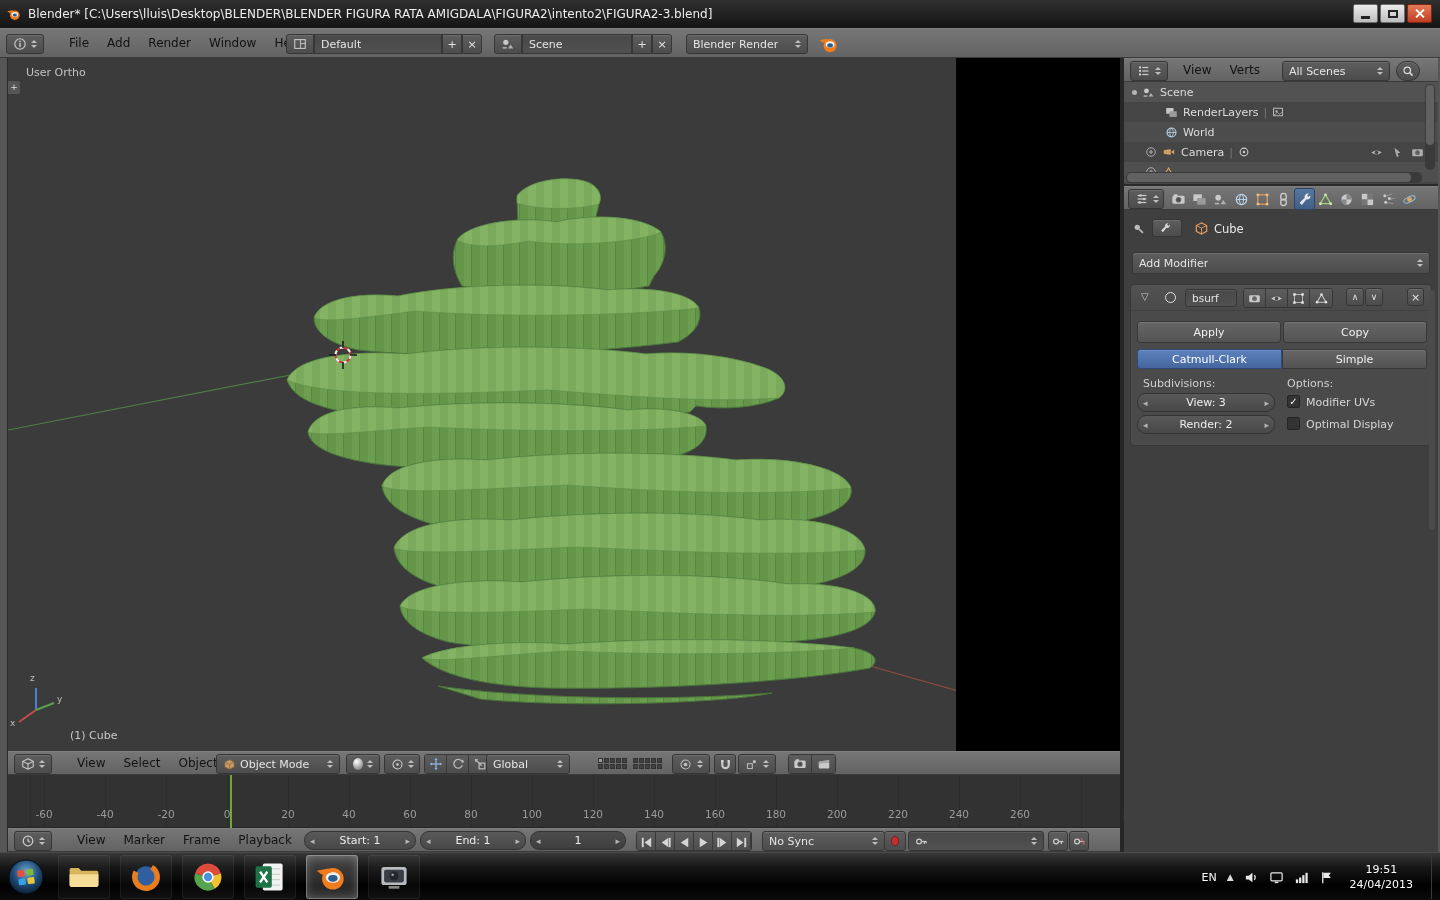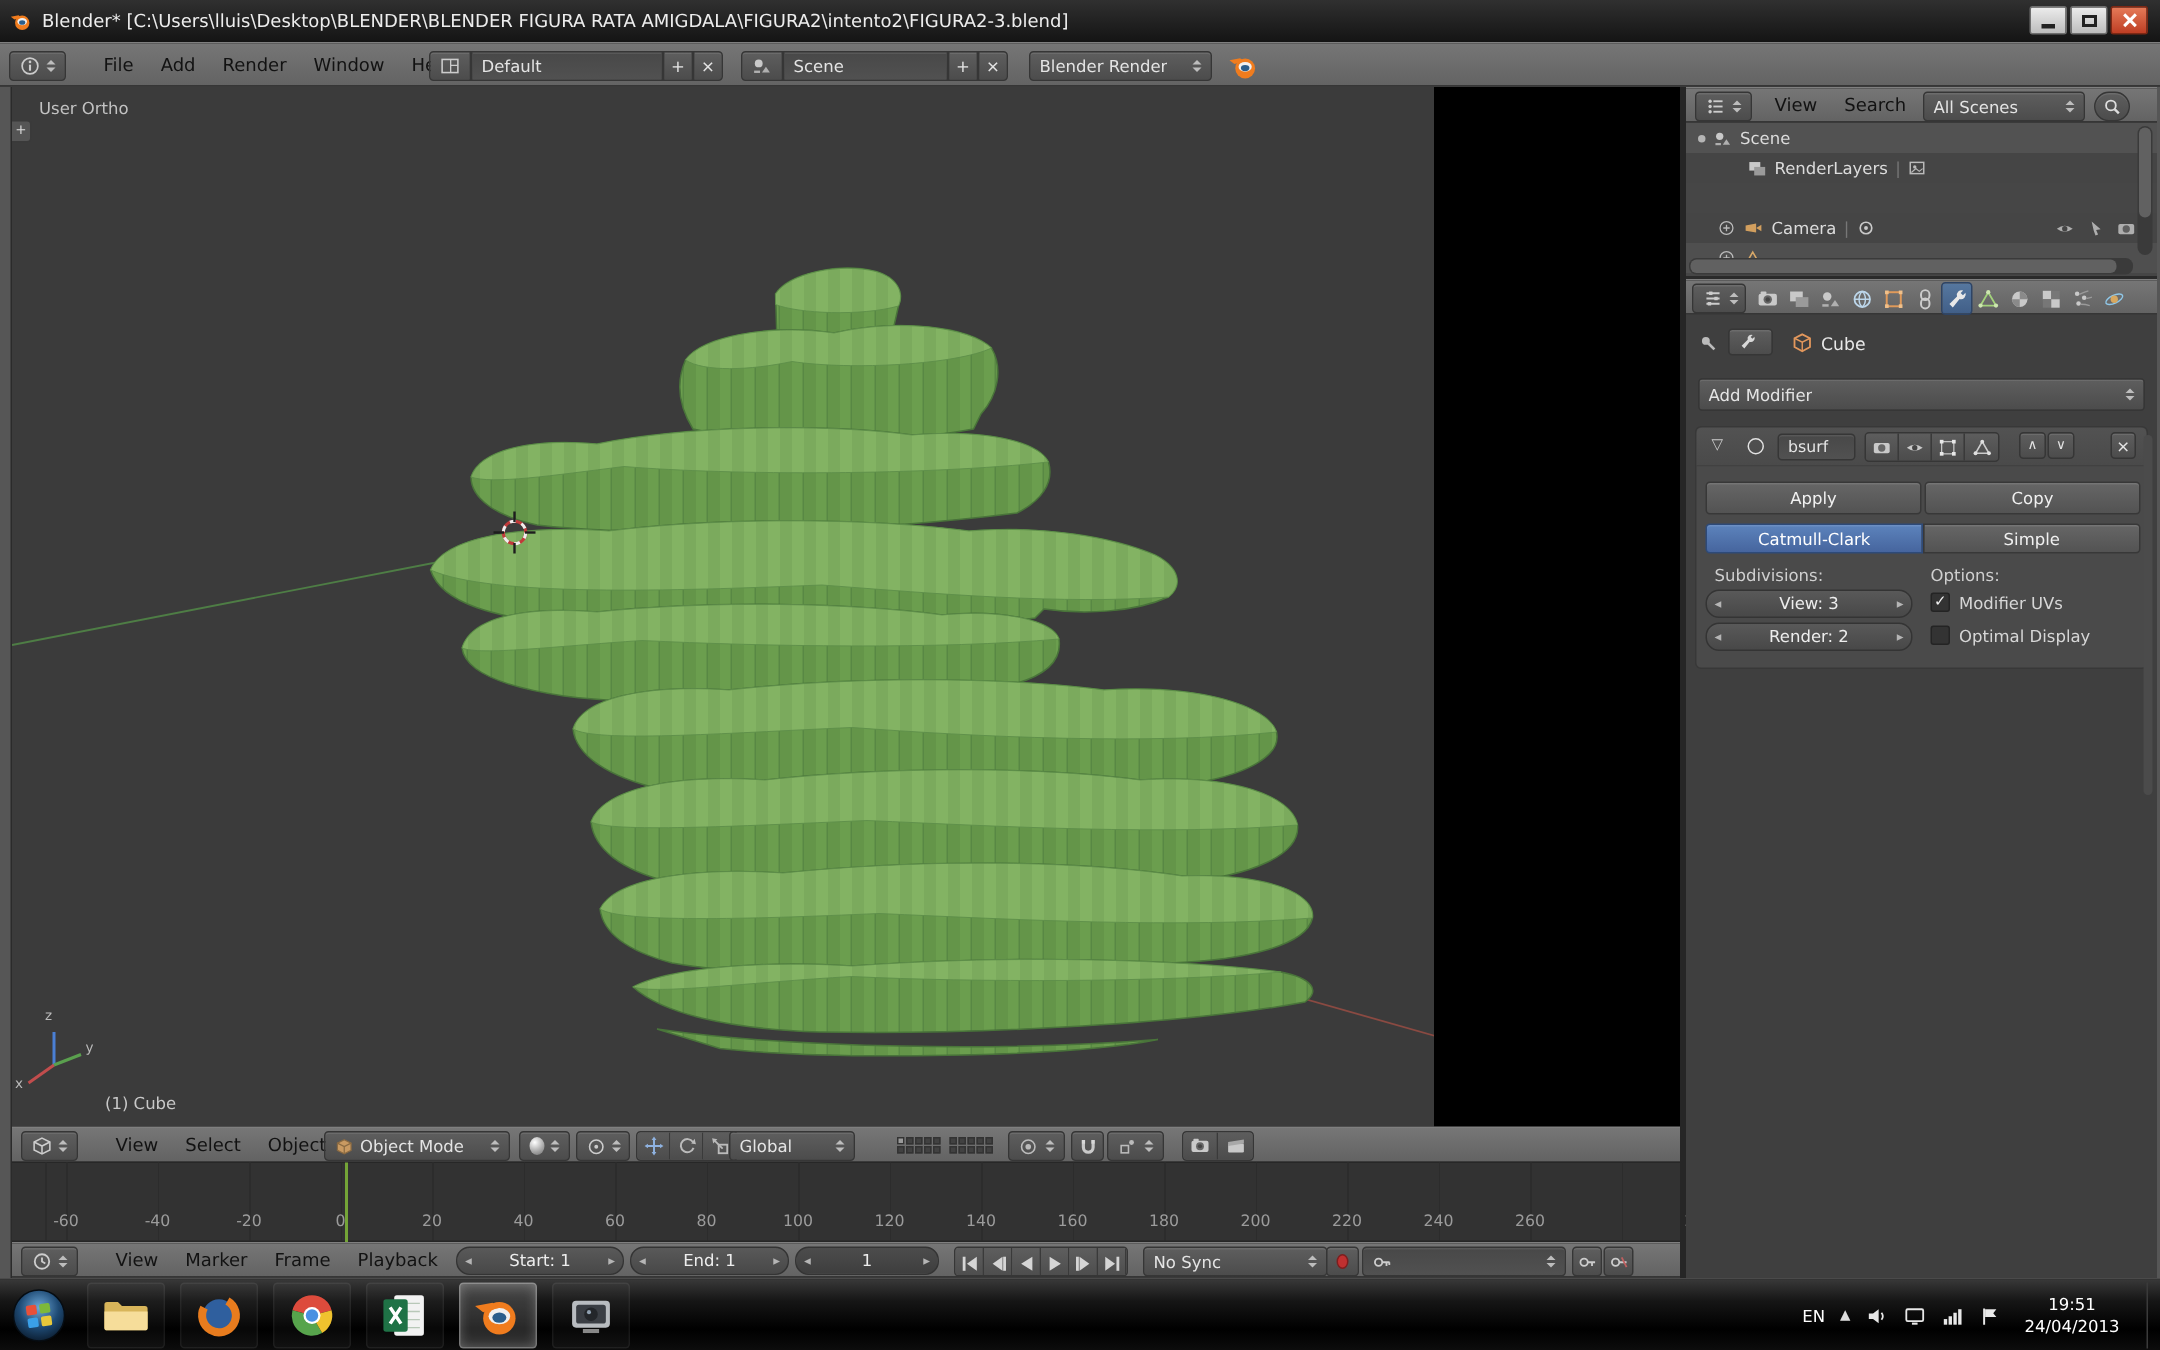--- a/index.html
+++ b/index.html
@@ -547,21 +547,21 @@
             </g>
           </svg>
         </span>
       <span class="dda">
           <i class="u"></i>
           <i class="d"></i>
         </span>
     </div>
     <div class="hmenus abs" style="left:50px;top:0;height:100%">
       <span class="hmenu">View</span>
-      <span class="hmenu">Search</span>
+      <span class="hmenu">Verts</span>
     </div>
     <div class="w" style="left:158px;top:2px;width:108px">
       <span class="lbl">All Scenes</span>
       <span class="dda">
           <i class="u"></i>
           <i class="d"></i>
         </span>
     </div>
     <div class="w" style="left:272px;top:2px;width:24px;justify-content:center;border-radius:10px">
       <span>
@@ -594,20 +594,30 @@
         </span>
       <span>RenderLayers</span>
       <span class="sep">|</span>
       <span>
           <svg width="12" height="12" viewBox="0 0 16 16">
             <rect x="2" y="3" width="12" height="10" fill="none" stroke="#bbb" stroke-width="1.3"></rect>
             <circle cx="6" cy="7" r="1.5" fill="#bbb"></circle>
             <path d="M3 12 L7 8.5 L10 11 L13 8.5" stroke="#bbb" fill="none"></path>
           </svg>
         </span>
+    </div>
+    <div class="orow" style="top:40px;background:#4c4c4c">
+      <span style="width:36px"></span>
+      <span>
+          <svg width="13" height="13" viewBox="0 0 16 16">
+            <circle cx="8" cy="8" r="5.5" fill="none" stroke="#bcd6ea" stroke-width="1.3"></circle>
+            <path d="M2.5 8 H13.5 M8 2.5 C5 5 5 11 8 13.5 C11 11 11 5 8 2.5" stroke="#bcd6ea" fill="none" stroke-width="1"></path>
+          </svg>
+        </span>
+      <span>World</span>
     </div>
     <div class="orow" style="top:60px;background:#454545">
       <span style="width:16px"></span>
       <span>
           <svg width="12" height="12" viewBox="0 0 14 14">
             <circle cx="7" cy="7" r="5" fill="none" stroke="#bbb"></circle>
             <line x1="4.5" y1="7" x2="9.5" y2="7" stroke="#bbb"></line>
             <line x1="7" y1="4.5" x2="7" y2="9.5" stroke="#bbb"></line>
           </svg>
         </span>

